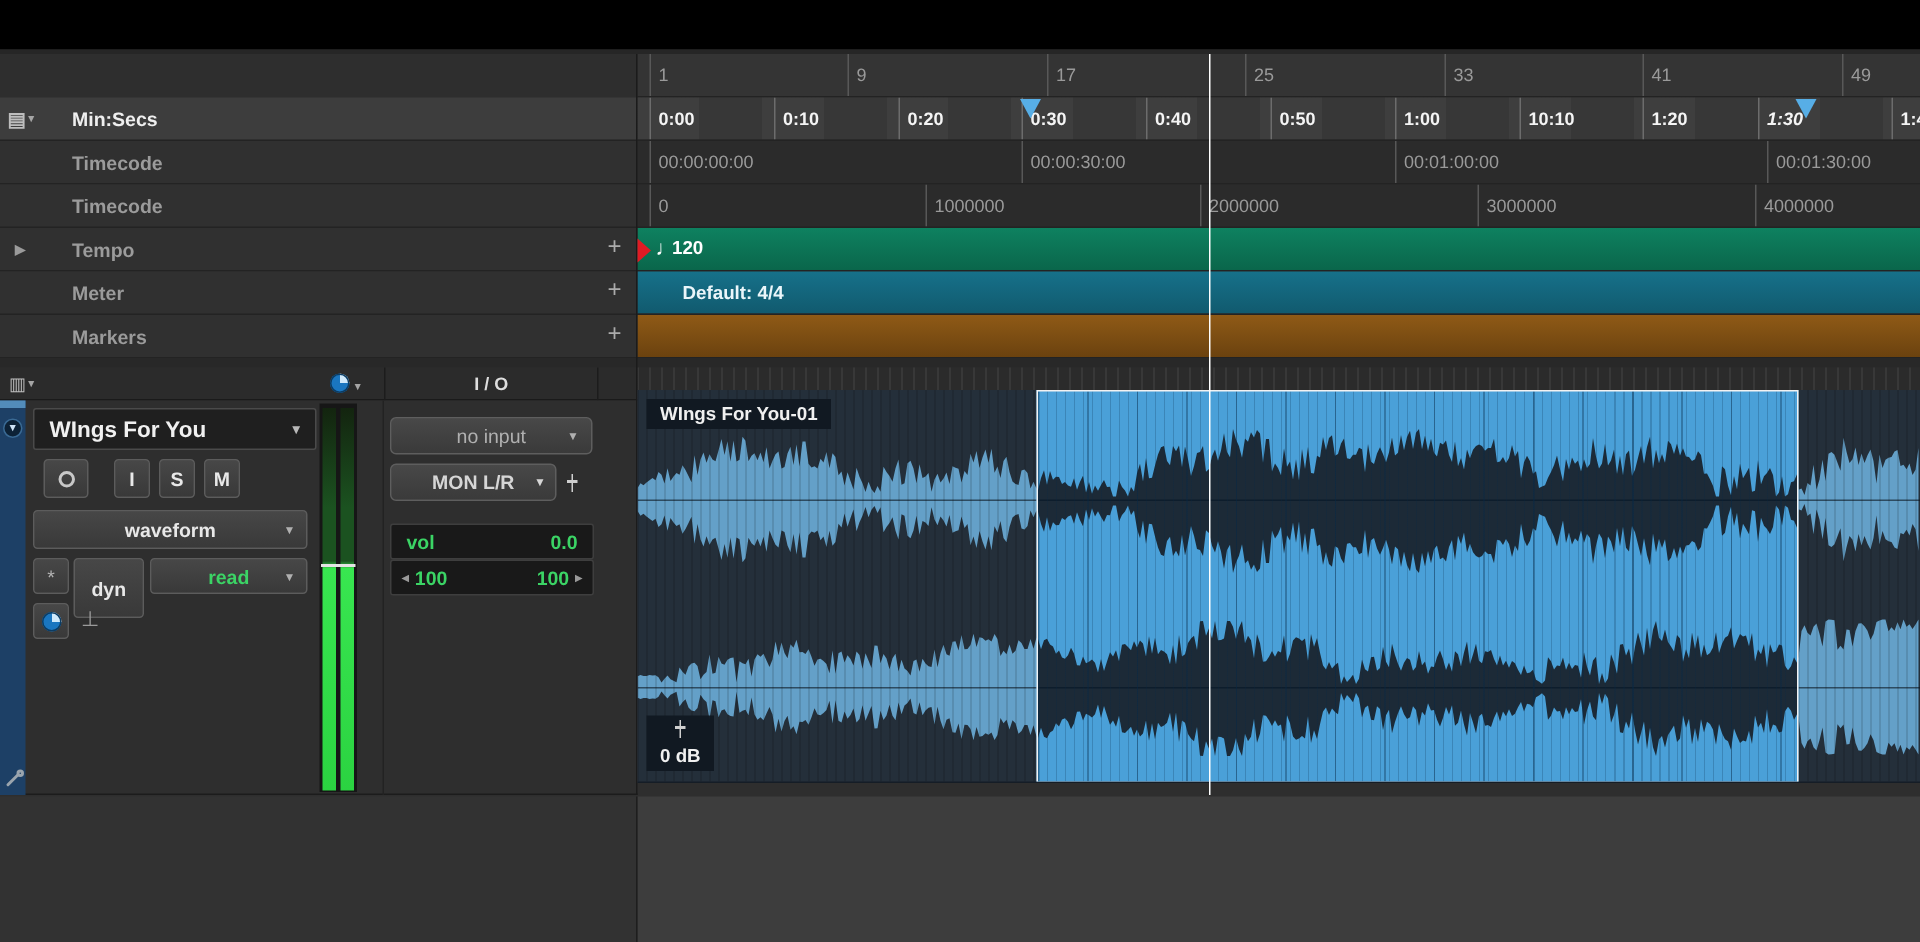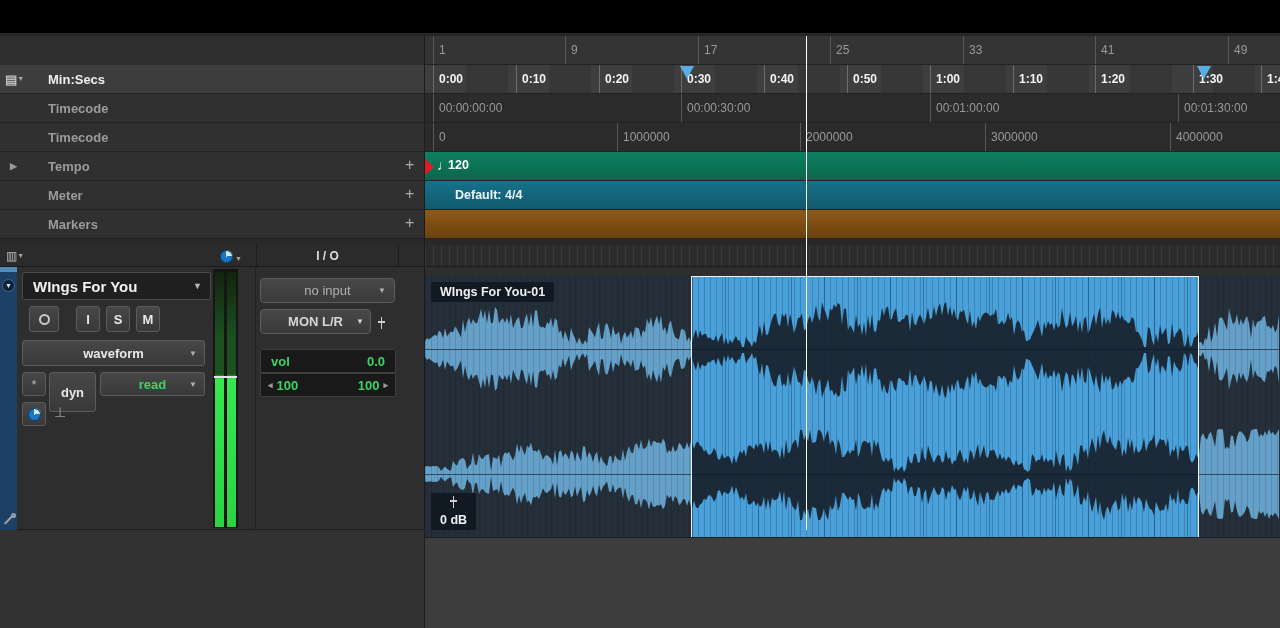--- a/index.html
+++ b/index.html
@@ -135,21 +135,21 @@
   .fadericon::before { content:''; position:absolute; left:3px; top:0; width:1px; height:12px; background:#cfcfcf; }
   .fadericon::after  { content:''; position:absolute; left:0; top:4px; width:7px; height:2px; background:#cfcfcf; }
   .panarrow { font-size:9px; color:#9a9a9a; }
 
   .wrench { left:3px; top:513px; width:13px; height:13px; }
   .wrench .rod { position:absolute; left:0; top:6px; width:11px; height:2px; background:#9aa4ad; transform:rotate(-45deg); border-radius:1px; }
   .wrench .ring { position:absolute; right:0; top:0; width:5px; height:5px; border:2px solid #9aa4ad; border-radius:50%; }
 
   
   .clip {
-    left:425px; top:276px; width:855px; height:262px; background:#242f3a;
+    left:425px; top:260px; width:855px; height:262px; background:#242f3a;
     border-bottom:1px solid #151d26; overflow:hidden; z-index:1;
   }
   .clip svg { position:absolute; left:0; top:0; }
   .stripes {
     position:absolute; left:0; top:0; right:0; bottom:0;
     background-image:repeating-linear-gradient(90deg, rgba(0,0,0,0.12) 0 1px, transparent 1px 6px);
   }
   .centerline { position:absolute; left:0; width:100%; height:1px; background:rgba(8,18,28,0.6); }
   .selection {
     position:absolute; left:266px; top:0; width:508px; height:262px;
@@ -219,23 +219,23 @@
       <div class="tick" style="left: 803px;">49</div>
     </div>
   <div class="abs rvals minsecs" style="top:65px;" id="ticks-minsecs">
       <div class="tick bright" style="left: 8px;">0:00</div>
       <div class="tick bright" style="left: 91px;">0:10</div>
       <div class="tick bright" style="left: 174px;">0:20</div>
       <div class="tick bright" style="left: 256px;">0:30</div>
       <div class="tick bright" style="left: 339px;">0:40</div>
       <div class="tick bright" style="left: 422px;">0:50</div>
       <div class="tick bright" style="left: 505px;">1:00</div>
-      <div class="tick bright" style="left: 588px;">1:10</div>
+      <div class="tick bright" style="left: 588px;">10:10</div>
       <div class="tick bright" style="left: 670px;">1:20</div>
-      <div class="tick bright" style="left: 768px;">1:30</div>
+      <div class="tick bright" style="left: 747px; font-style: italic;">1:30</div>
       <div class="tick bright" style="left: 836px;">1:4</div>
     </div>
   <div class="abs rvals" style="top:94px;" id="ticks-timecode">
       <div class="tick" style="left: 8px;">00:00:00:00</div>
       <div class="tick" style="left: 256px;">00:00:30:00</div>
       <div class="tick" style="left: 505px;">00:01:00:00</div>
       <div class="tick" style="left: 753px;">00:01:30:00</div>
     </div>
   <div class="abs rvals" style="top:123px;" id="ticks-samples">
       <div class="tick" style="left: 8px;">0</div>

